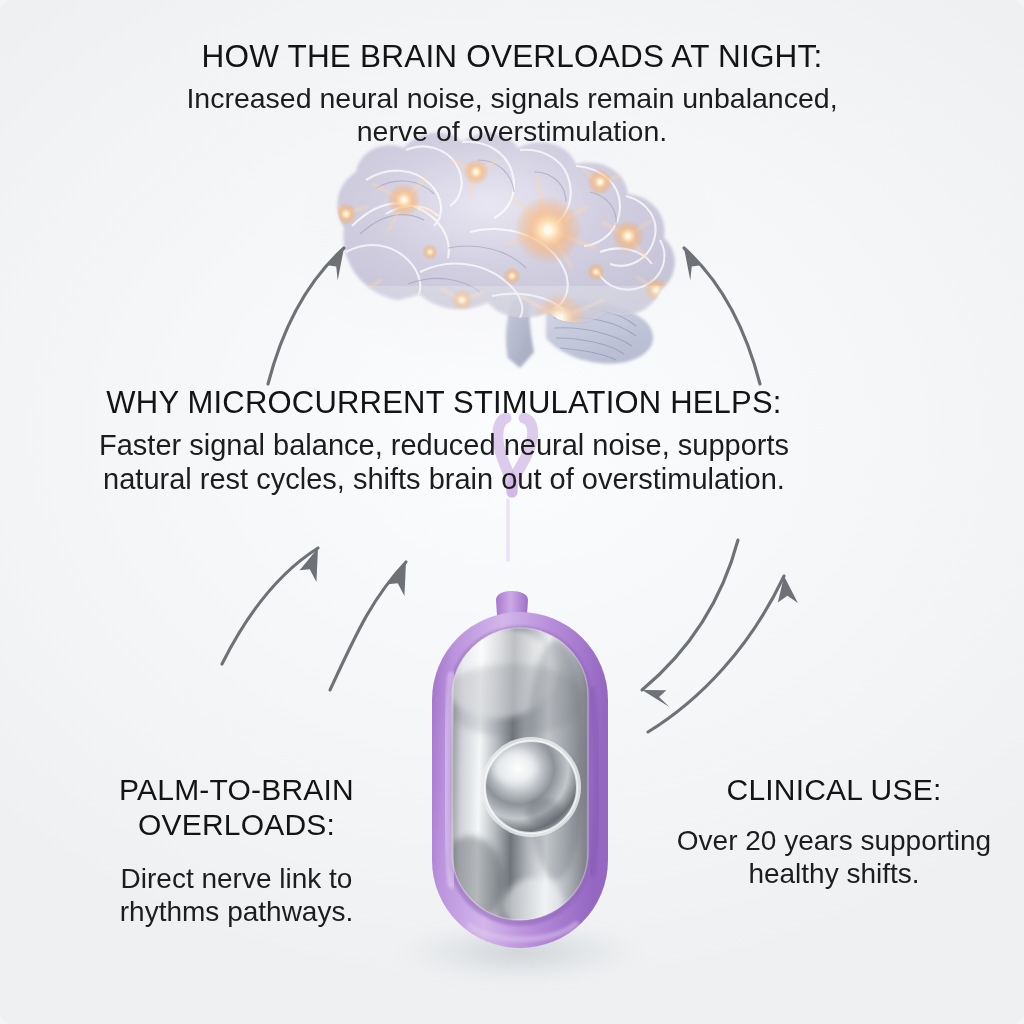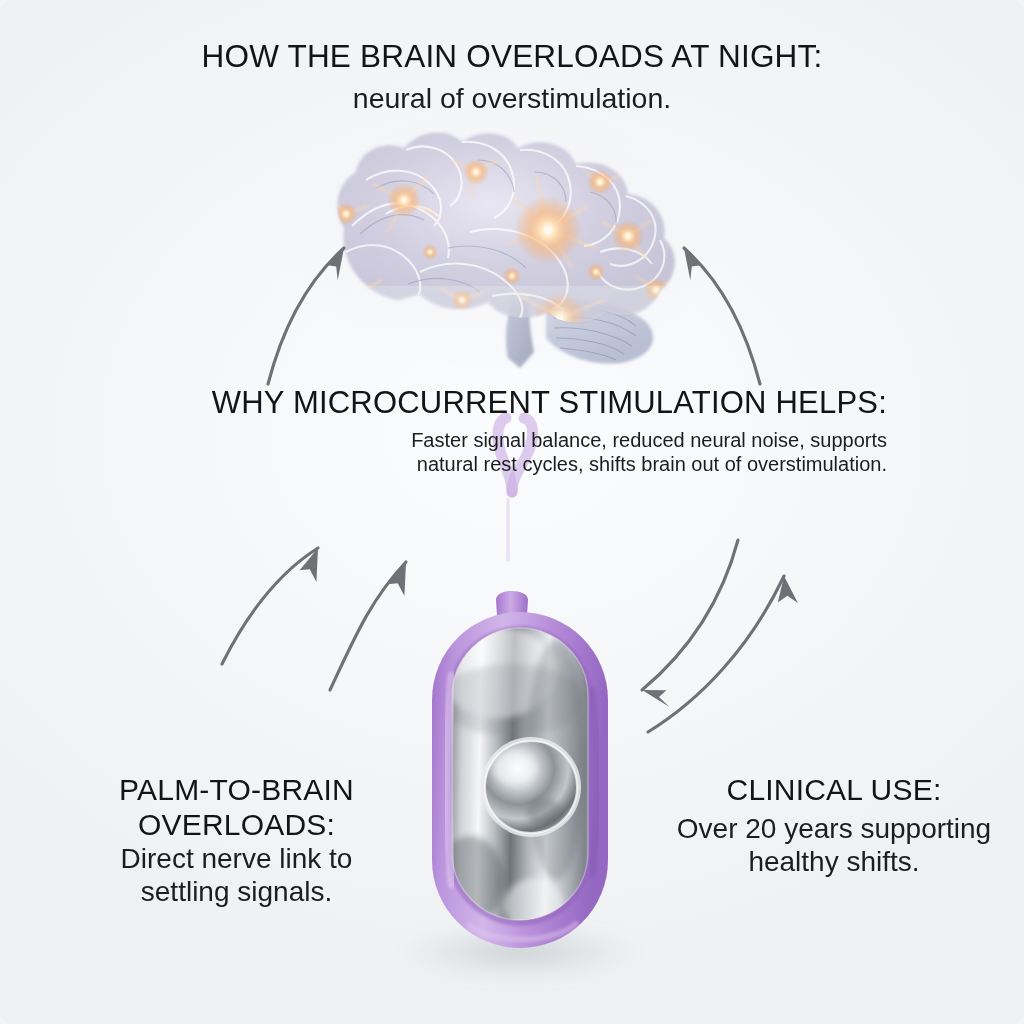--- a/index.html
+++ b/index.html
@@ -27,33 +27,33 @@
     color:#141414;white-space:nowrap;
   }
   .body{font-weight:400;color:#1d1d1d;}
 
   
   #block-overload{left:0;top:38px;width:1024px;}
   #block-overload .heading{font-size:31.5px;}
   #block-overload .body{font-size:28.5px;margin-top:7px;}
 
   
-  #block-microcurrent{left:15px;top:385px;width:872px;text-align:right;}
+  #block-microcurrent{left:8px;top:385px;width:872px;}
   #block-microcurrent .heading{font-size:31px;}
-  #block-microcurrent .body{font-size:20px;margin-top:8px;}
+  #block-microcurrent .body{font-size:29px;margin-top:8px;}
 
   
   #block-palm{left:64px;top:772px;width:345px;}
   #block-palm .heading{font-size:30px;white-space:normal;}
-  #block-palm .body{font-size:28px;margin-top:1px;}
+  #block-palm .body{font-size:28px;margin-top:21px;}
 
   
   #block-clinical{left:648px;top:772px;width:372px;text-align:center;}
   #block-clinical .heading{font-size:30px;}
-  #block-clinical .body{font-size:28px;margin-top:6px;}
+  #block-clinical .body{font-size:28px;margin-top:18px;}
 
   .ln{display:block;}
 </style>
 </head>
 <body>
 
 <div id="infographic">
 
   <svg class="layer" id="artwork" viewBox="0 0 1024 1024">
     <defs>
@@ -307,40 +307,41 @@
       <path d="M642 690 L666 686 L660 694 L672 702 Z" transform="rotate(10 642 690)"></path>
       <path d="M784 576 L776 602 L786 596 L796 604 Z" transform="rotate(-4 784 576)"></path>
     </g>
   </svg>
 
   <div class="layer" id="textlayer">
 
     <div class="block" id="block-overload">
       <div class="heading">HOW THE BRAIN OVERLOADS AT NIGHT:</div>
       <div class="body">
-        <span class="ln">neural of overstimulation.</span>
+        <span class="ln">Increased neural noise, signals remain unbalanced,</span>
+        <span class="ln">nerve of overstimulation.</span>
       </div>
     </div>
 
     <div class="block" id="block-microcurrent">
       <div class="heading">WHY MICROCURRENT STIMULATION HELPS:</div>
       <div class="body">
         <span class="ln">Faster signal balance, reduced neural noise, supports</span>
         <span class="ln">natural rest cycles, shifts brain out of overstimulation.</span>
       </div>
     </div>
 
     <div class="block" id="block-palm">
       <div class="heading">
         <span class="ln">PALM-TO-BRAIN</span>
         <span class="ln">OVERLOADS:</span>
       </div>
       <div class="body">
         <span class="ln">Direct nerve link to</span>
-        <span class="ln">settling signals.</span>
+        <span class="ln">rhythms pathways.</span>
       </div>
     </div>
 
     <div class="block" id="block-clinical">
       <div class="heading">CLINICAL USE:</div>
       <div class="body">
         <span class="ln">Over 20 years supporting</span>
         <span class="ln">healthy shifts.</span>
       </div>
     </div>

